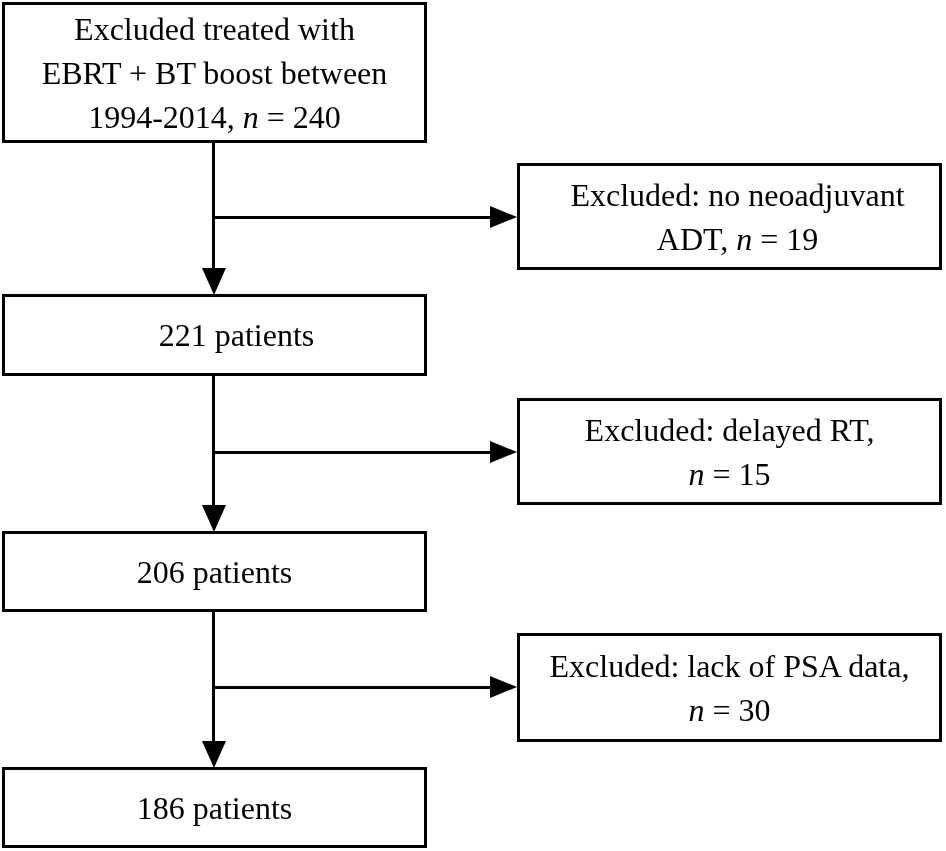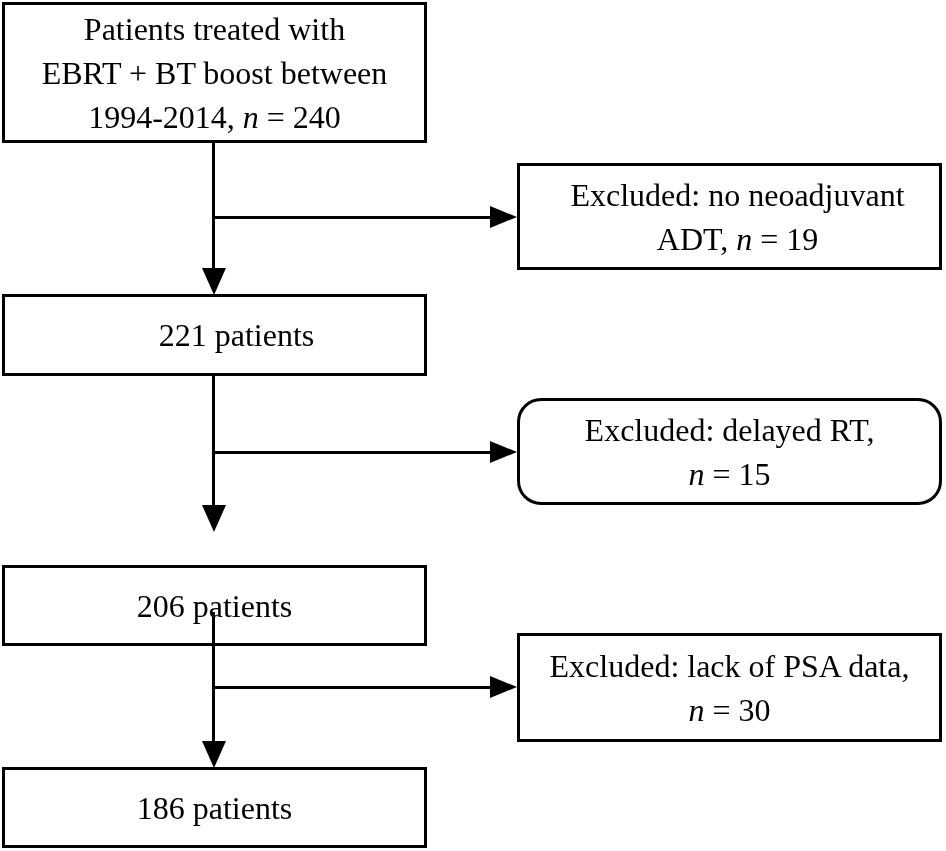--- a/index.html
+++ b/index.html
@@ -61,21 +61,21 @@
     border-bottom: 11px solid transparent;
     border-left: 27px solid #000000;
   }
 </style>
 </head>
 <body>
 
 <div class="canvas">
 
   <div class="box" style="left:2px; top:2px; width:425px; height:141px;">
-    <div class="line-seg">Patients treated with</div>
+    <div class="line-seg">Excluded treated with</div>
     <div class="line-seg">EBRT + BT boost between</div>
     <div>
       <span class="line-seg">1994-2014, </span><span class="nvar line-seg">n</span><span class="line-seg"> = 240</span>
     </div>
   </div>
 
   <div class="vline" style="left:212px; top:143px; height:127px;"></div>
   <div class="arrow-down" style="left:202px; top:268px;"></div>
   <div class="hline" style="left:212px; top:216px; width:280px;"></div>
   <div class="arrow-right" style="left:490px; top:206px;"></div>
@@ -89,28 +89,28 @@
 
   <div class="box" style="left:2px; top:294px; width:425px; height:82px;padding-left:44px;">
     <div class="line-seg">221 patients</div>
   </div>
 
   <div class="vline" style="left:212px; top:376px; height:131px;"></div>
   <div class="arrow-down" style="left:202px; top:505px;"></div>
   <div class="hline" style="left:212px; top:451px; width:280px;"></div>
   <div class="arrow-right" style="left:490px; top:441px;"></div>
 
-  <div class="box" style="left:517px; top:398px; width:425px; height:107px;border-radius:24px;">
+  <div class="box" style="left:517px; top:398px; width:425px; height:107px;">
     <div class="line-seg">Excluded: delayed RT,</div>
     <div>
       <span class="line-seg"></span><span class="nvar line-seg">n</span><span class="line-seg"> = 15</span>
     </div>
   </div>
 
-  <div class="box" style="left:2px; top:531px; width:425px; height:81px;margin-top:34px;">
+  <div class="box" style="left:2px; top:531px; width:425px; height:81px;">
     <div class="line-seg">206 patients</div>
   </div>
 
   <div class="vline" style="left:212px; top:612px; height:131px;"></div>
   <div class="arrow-down" style="left:202px; top:741px;"></div>
   <div class="hline" style="left:212px; top:686px; width:280px;"></div>
   <div class="arrow-right" style="left:490px; top:676px;"></div>
 
   <div class="box" style="left:517px; top:633px; width:425px; height:109px;">
     <div class="line-seg">Excluded: lack of PSA data,</div>

